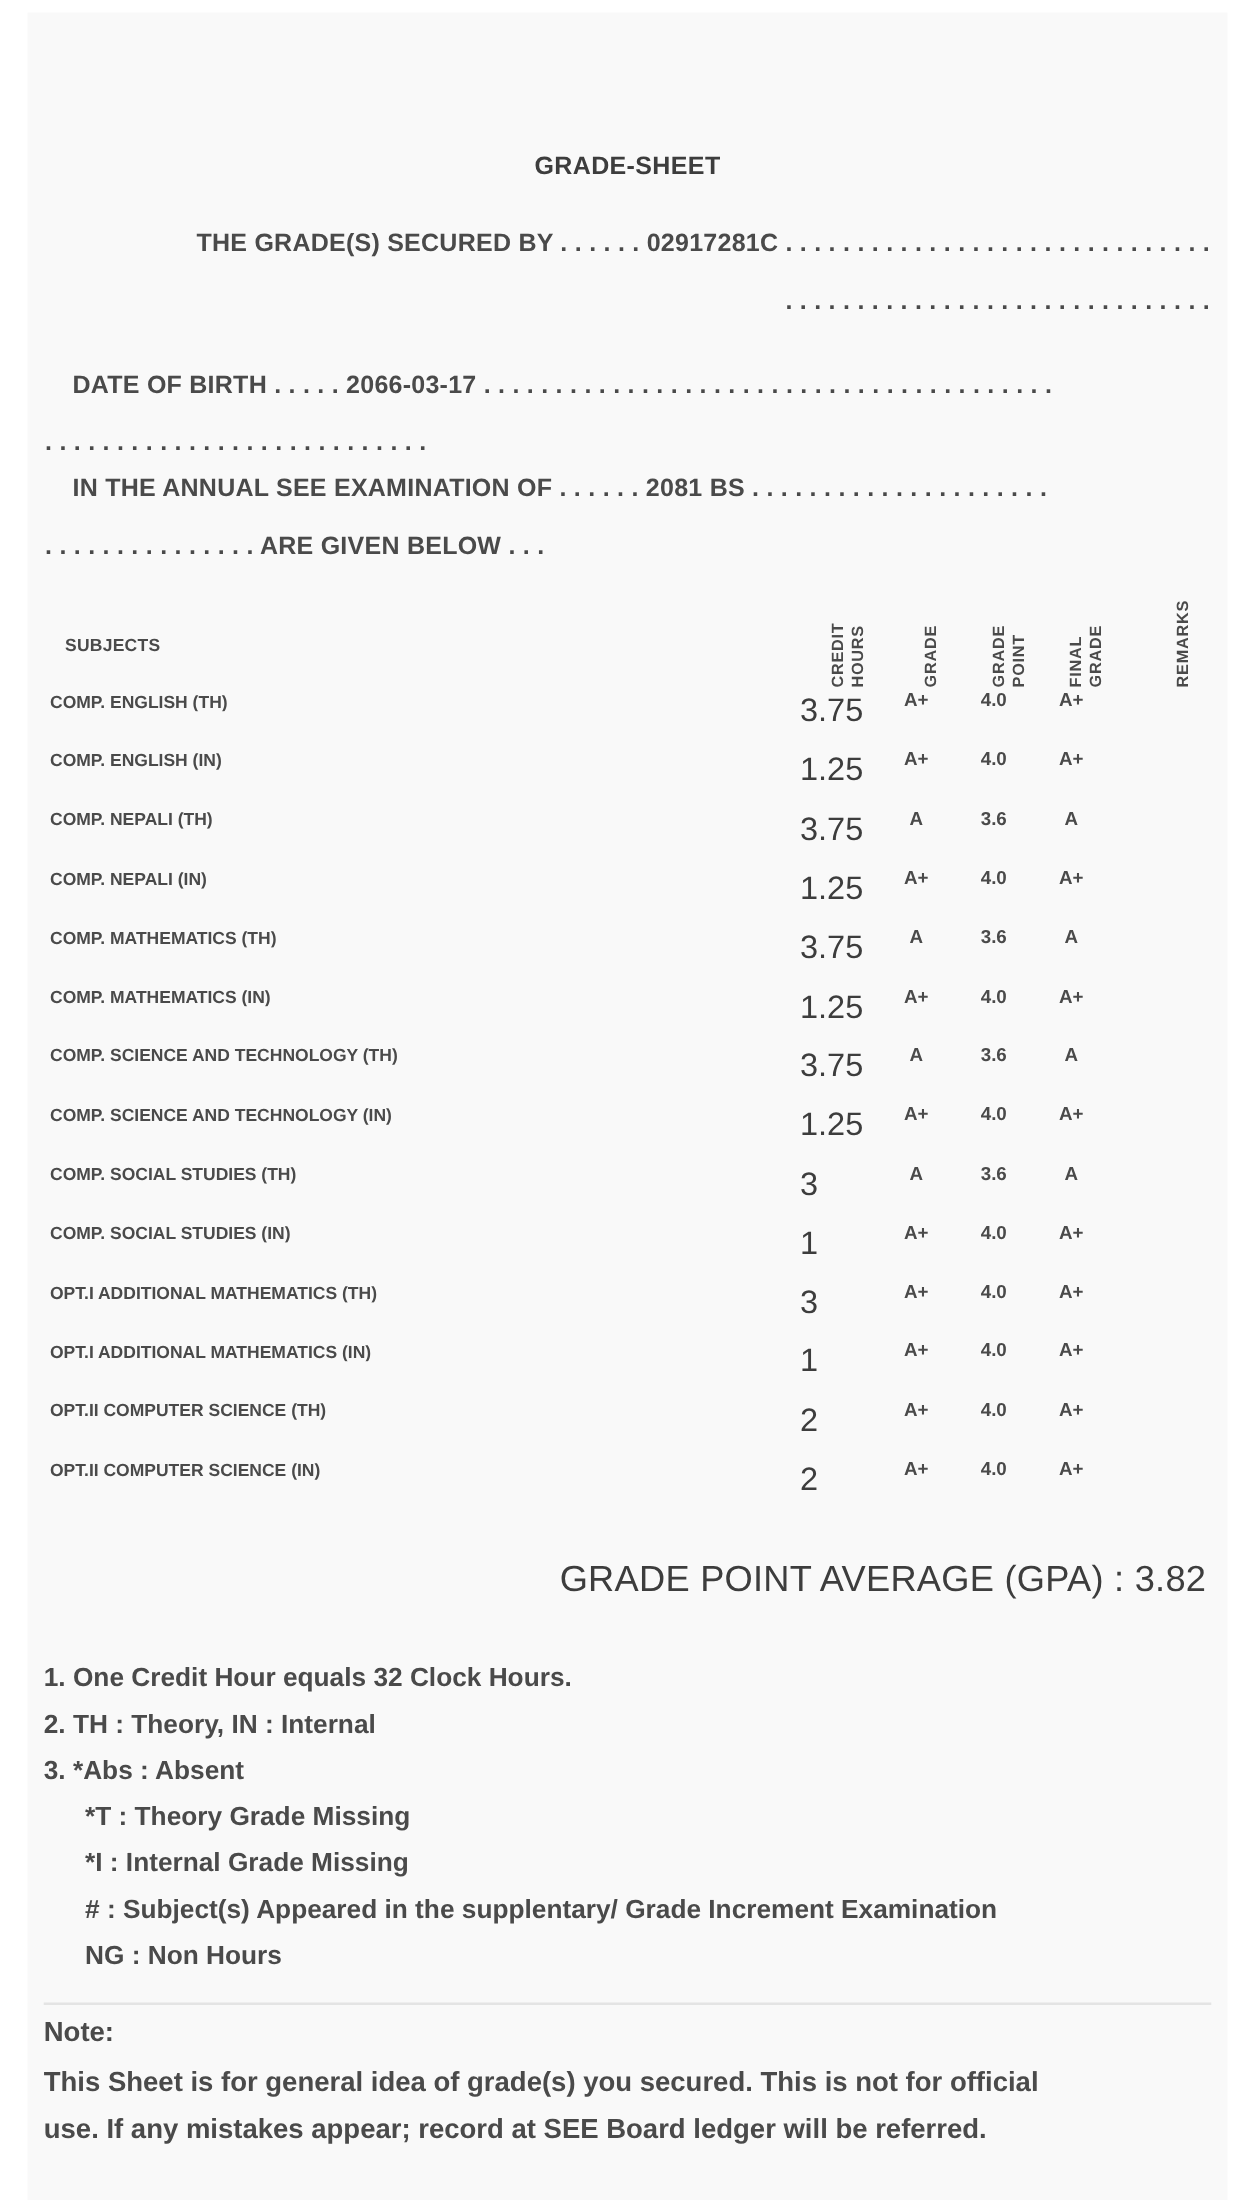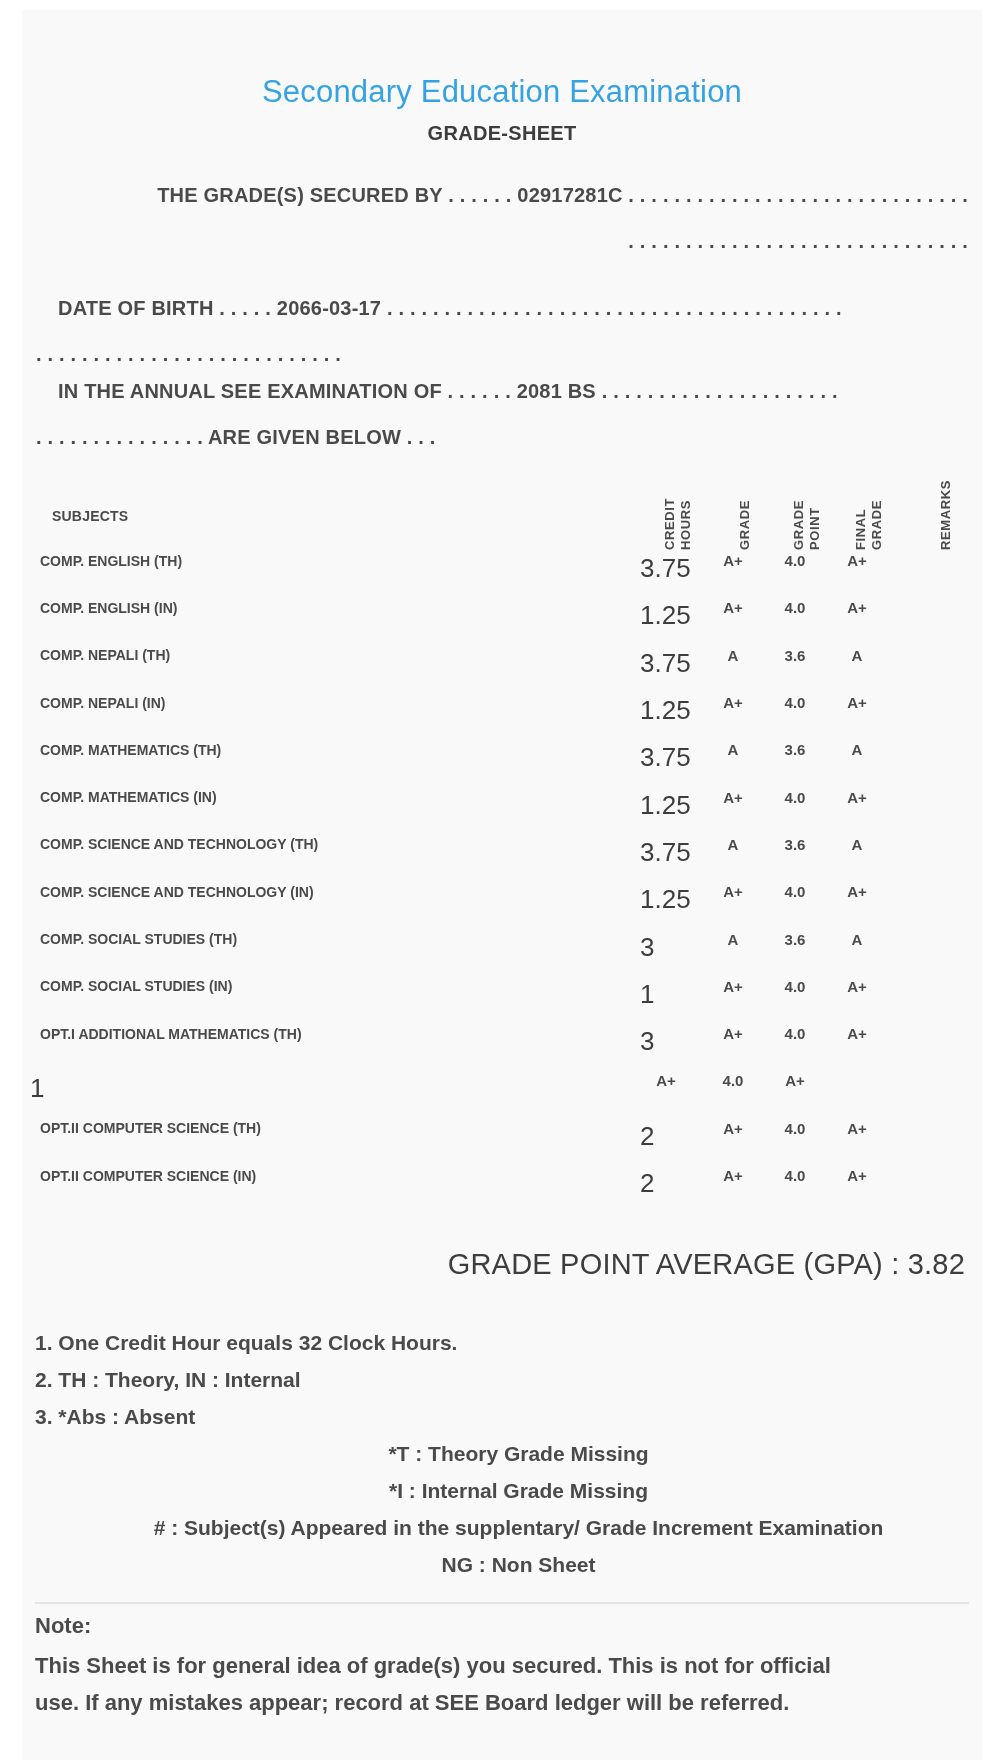--- a/index.html
+++ b/index.html
@@ -79,40 +79,39 @@
   }
   .gpa-line{
     position:absolute;top:1238px;right:17px;
     font-size:29px;font-weight:400;color:var(--text-dark);letter-spacing:0.2px;
   }
   .legend{
     position:absolute;top:1314px;left:13px;width:934px;
     font-size:21px;font-weight:700;line-height:37px;color:var(--text-body);
   }
   .legend-item{white-space:nowrap;overflow:hidden;}
-  .legend-item.indent{padding-left:33px;text-align:center;}
+  .legend-item.indent{padding-left:33px;}
   .divider{
     position:absolute;top:1592px;left:13px;width:934px;height:2px;
     background:var(--divider);
   }
   .note-heading{
     position:absolute;top:1603px;left:13px;
     font-size:22px;font-weight:700;color:var(--text-body);
   }
   .note-body{
     position:absolute;top:1637px;left:13px;width:835px;
     font-size:22px;font-weight:700;line-height:37px;color:var(--text-body);
   }
 </style>
 </head>
 <body>
 
 <div class="sheet">
 
-  <div class="page-title">Secondary Education Examination</div>
   <div class="page-subtitle">GRADE-SHEET</div>
 
   <div class="intro" id="intro-secured">
     <div class="l1">THE GRADE(S) SECURED BY . . . . . . 02917281C . . . . . . . . . . . . . . . . . . . . . . . . . . . . . .</div>
     <div class="l2">. . . . . . . . . . . . . . . . . . . . . . . . . . . . . .</div>
   </div>
 
   <div class="intro" id="intro-dob">
     <div class="l1">DATE OF BIRTH . . . . . 2066-03-17 . . . . . . . . . . . . . . . . . . . . . . . . . . . . . . . . . . . . . . . .</div>
     <div class="l2">. . . . . . . . . . . . . . . . . . . . . . . . . . .</div>
@@ -219,20 +218,21 @@
     </div>
       <div class="trow grid-cols">
       <div class="c-subject">OPT.I ADDITIONAL MATHEMATICS (TH)</div>
       <div class="c-credit">3</div>
       <div class="c-grade">A+</div>
       <div class="c-gpoint">4.0</div>
       <div class="c-final">A+</div>
       <div class="c-remarks"></div>
     </div>
       <div class="trow grid-cols">
+      <div class="c-subject">OPT.I ADDITIONAL MATHEMATICS (IN)</div>
       <div class="c-credit">1</div>
       <div class="c-grade">A+</div>
       <div class="c-gpoint">4.0</div>
       <div class="c-final">A+</div>
       <div class="c-remarks"></div>
     </div>
       <div class="trow grid-cols">
       <div class="c-subject">OPT.II COMPUTER SCIENCE (TH)</div>
       <div class="c-credit">2</div>
       <div class="c-grade">A+</div>
@@ -252,21 +252,21 @@
 
   <div class="gpa-line">GRADE POINT AVERAGE (GPA) : 3.82</div>
 
   <div class="legend">
     <div class="legend-item">1. One Credit Hour equals 32 Clock Hours.</div>
     <div class="legend-item">2. TH : Theory, IN : Internal</div>
     <div class="legend-item">3. *Abs : Absent</div>
     <div class="legend-item indent">*T : Theory Grade Missing</div>
     <div class="legend-item indent">*I : Internal Grade Missing</div>
     <div class="legend-item indent"># : Subject(s) Appeared in the supplentary/ Grade Increment Examination</div>
-    <div class="legend-item indent">NG : Non Sheet</div>
+    <div class="legend-item indent">NG : Non Hours</div>
   </div>
 
   <div class="divider"></div>
 
   <div class="note-heading">Note:</div>
   <div class="note-body">This Sheet is for general idea of grade(s) you secured. This is not for official use. If any mistakes appear; record at SEE Board ledger will be referred.</div>
 
 </div>
 
 </body></html>

